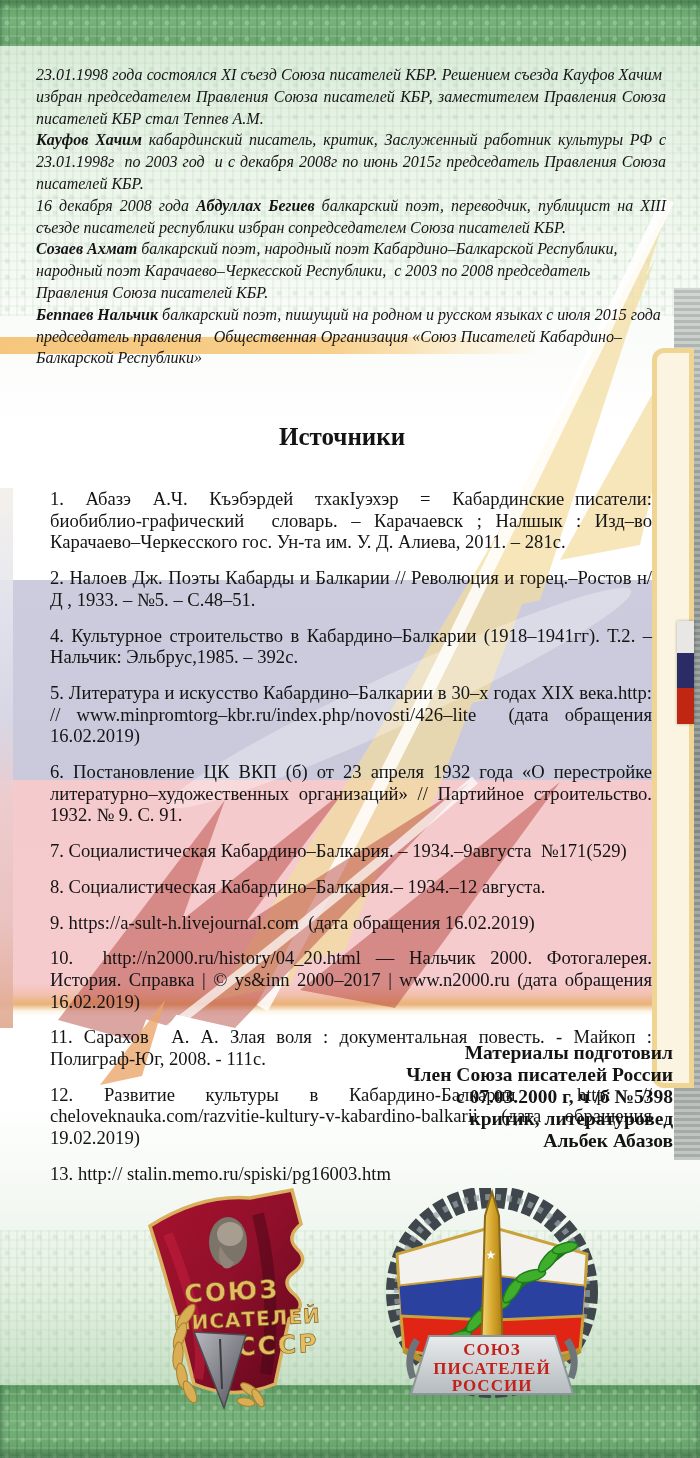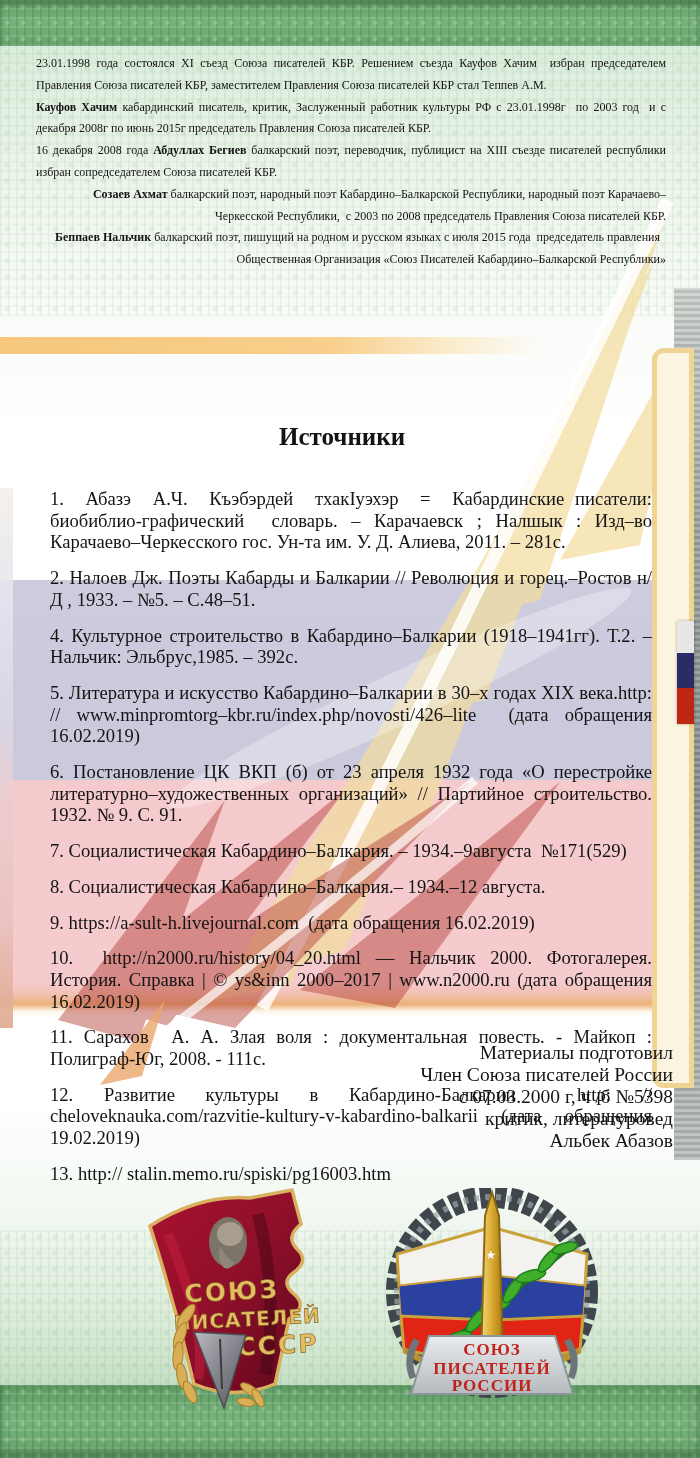--- a/index.html
+++ b/index.html
@@ -48,30 +48,30 @@
       linear-gradient(180deg,#cdd2ce,#9aa29e 28%,#858d8a 58%,#a8aeaa 85%,#b9bfba);}
   .beige-card{position:absolute;left:652px;top:348px;width:32px;height:730px;z-index:2;
     background:#fbf4e1;border:5px solid #efd493;border-radius:12px 0 0 12px;}
   .mini-flag{position:absolute;left:677px;top:621px;width:17px;height:103px;z-index:3;box-shadow:0 0 3px rgba(0,0,0,.3);}
   .mini-flag .w{height:32px;background:#e9e7e5;}
   .mini-flag .b{height:35px;background:#2b2b66;}
   .mini-flag .r{height:36px;background:#bf2713;}
   
   .wm{position:absolute;left:0;top:0;width:700px;height:1458px;z-index:2;pointer-events:none;}
   
-  .paras{position:absolute;left:36px;top:53px;width:630px;z-index:4;font-size:12px;line-height:21.8px;}
-  .paras p{margin:0;text-align:right;}
+  .paras{position:absolute;left:36px;top:64px;width:630px;z-index:4;font-size:16px;line-height:21.8px;font-style:italic;}
+  .paras p{margin:0;}
   .paras p.j{text-align:justify;}
   .sources-heading{position:absolute;left:0;top:423px;width:684px;z-index:4;margin:0;
     text-align:center;font-size:25px;font-weight:bold;}
   .sources{position:absolute;left:36px;top:474px;width:630px;z-index:4;font-size:18.6px;line-height:21.7px;}
   .sources p{margin:14px;text-align:justify;}
   .sources p.small{font-size:17px;letter-spacing:-.1px;}
   .signature{position:absolute;right:27px;top:1042px;width:420px;z-index:4;
-    text-align:right;font-size:19.5px;line-height:22px;}
+    text-align:right;font-size:19.5px;line-height:22px;font-weight:bold;}
   .badge{position:absolute;z-index:4;}
   .badge.ussr{left:138px;top:1184px;}
   .badge.russia{left:377px;top:1188px;}
 </style>
 </head>
 <body>
 
 <div class="page">
 
   <div class="lace upper"></div>

